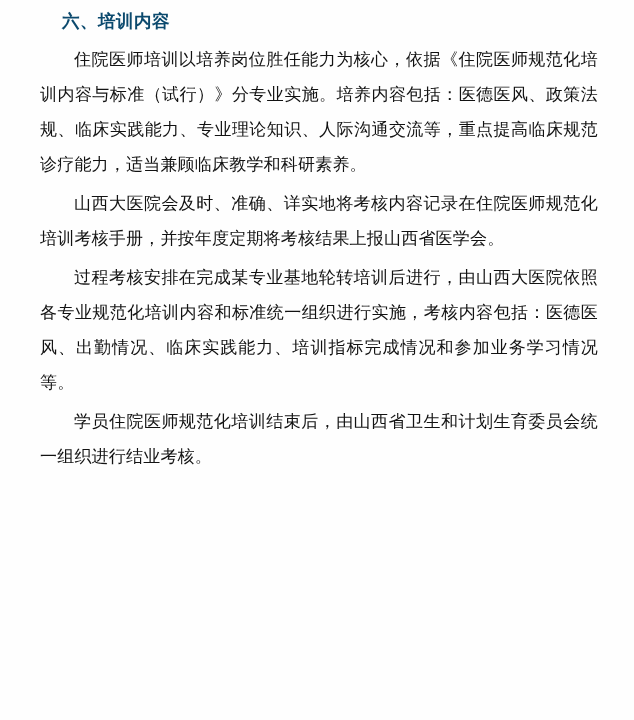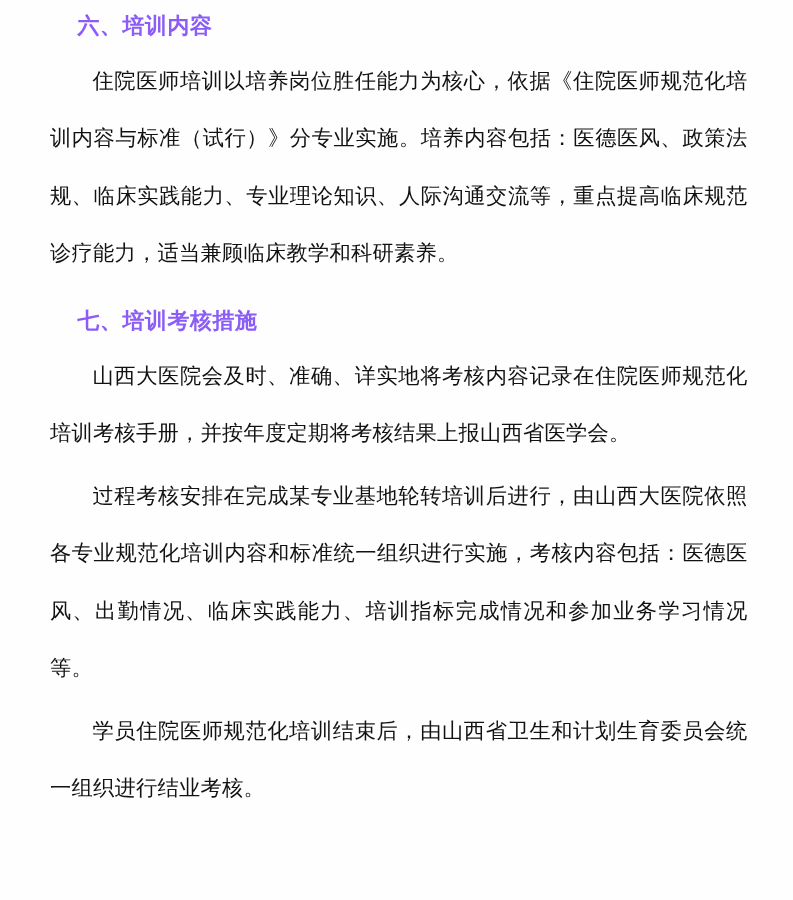--- a/index.html
+++ b/index.html
@@ -22,49 +22,48 @@
     background: #fefefe;
   }
   .doc-heading {
     font-family: "DejaVu Sans", "Liberation Sans", sans-serif;
     font-weight: bold;
     font-size: 17.5px;
     letter-spacing: 0.5px;
     margin: 0 0 6px 0;
     padding-left: 22px;
     line-height: 30px;
-    color: #8b5cf6;
+    color: #0c4a6e;
   }
   .doc-heading.second {
     margin-top: 16px;
   }
   .doc-para {
     font-size: 17px;
-    line-height: 46px;
+    line-height: 35px;
     text-align: justify;
     text-justify: inter-ideograph;
     margin: 0 0 4px 0;
     text-indent: 2em;
     color: #121212;
     letter-spacing: 0.2px;
   }
   .doc-para.tight {
     margin-bottom: 4px;
   }
 </style>
 </head>
 <body>
 
 <div class="page">
 
   <h2 class="doc-heading">六、培训内容</h2>
 
   <p class="doc-para">住院医师培训以培养岗位胜任能力为核心，依据《住院医师规范化培训内容与标准（试行）》分专业实施。培养内容包括：医德医风、政策法规、临床实践能力、专业理论知识、人际沟通交流等，重点提高临床规范诊疗能力，适当兼顾临床教学和科研素养。</p>
 
-  <h2 class="doc-heading second">七、培训考核措施</h2>
 
 
   <p class="doc-para">山西大医院会及时、准确、详实地将考核内容记录在住院医师规范化培训考核手册，并按年度定期将考核结果上报山西省医学会。</p>
 
   <p class="doc-para">过程考核安排在完成某专业基地轮转培训后进行，由山西大医院依照各专业规范化培训内容和标准统一组织进行实施，考核内容包括：医德医风、出勤情况、临床实践能力、培训指标完成情况和参加业务学习情况等。</p>
 
   <p class="doc-para tight">学员住院医师规范化培训结束后，由山西省卫生和计划生育委员会统一组织进行结业考核。</p>
 
 </div>
 

